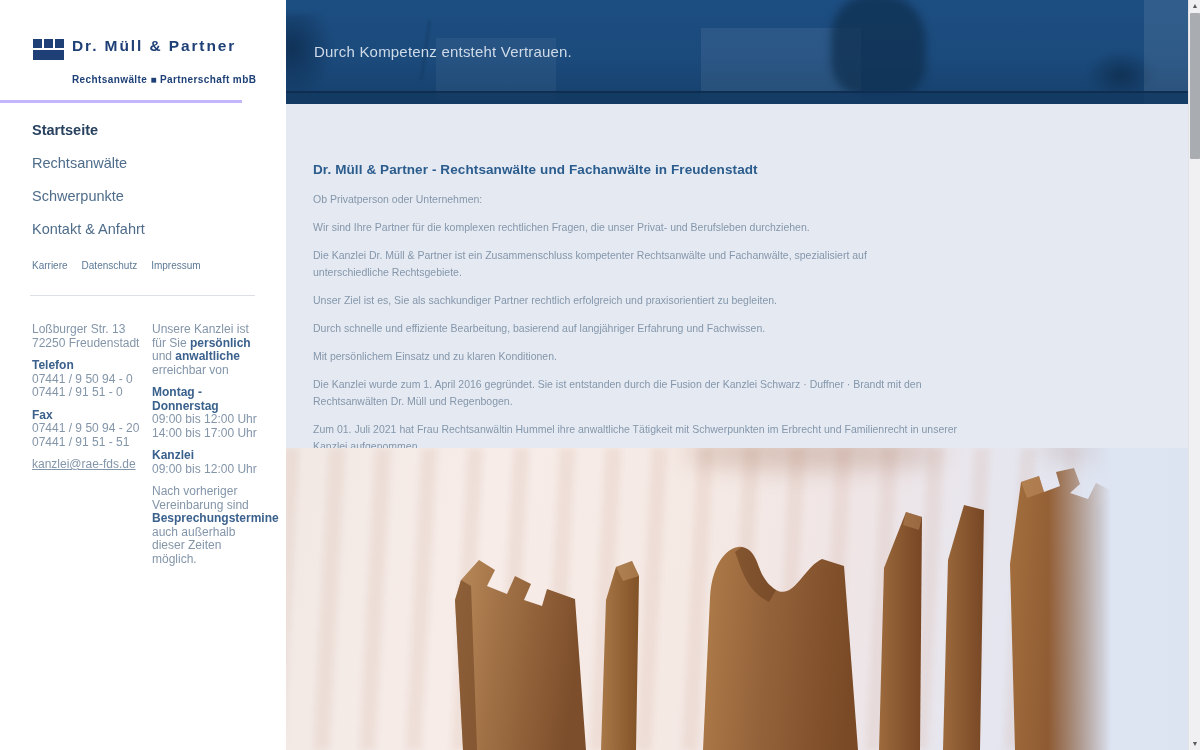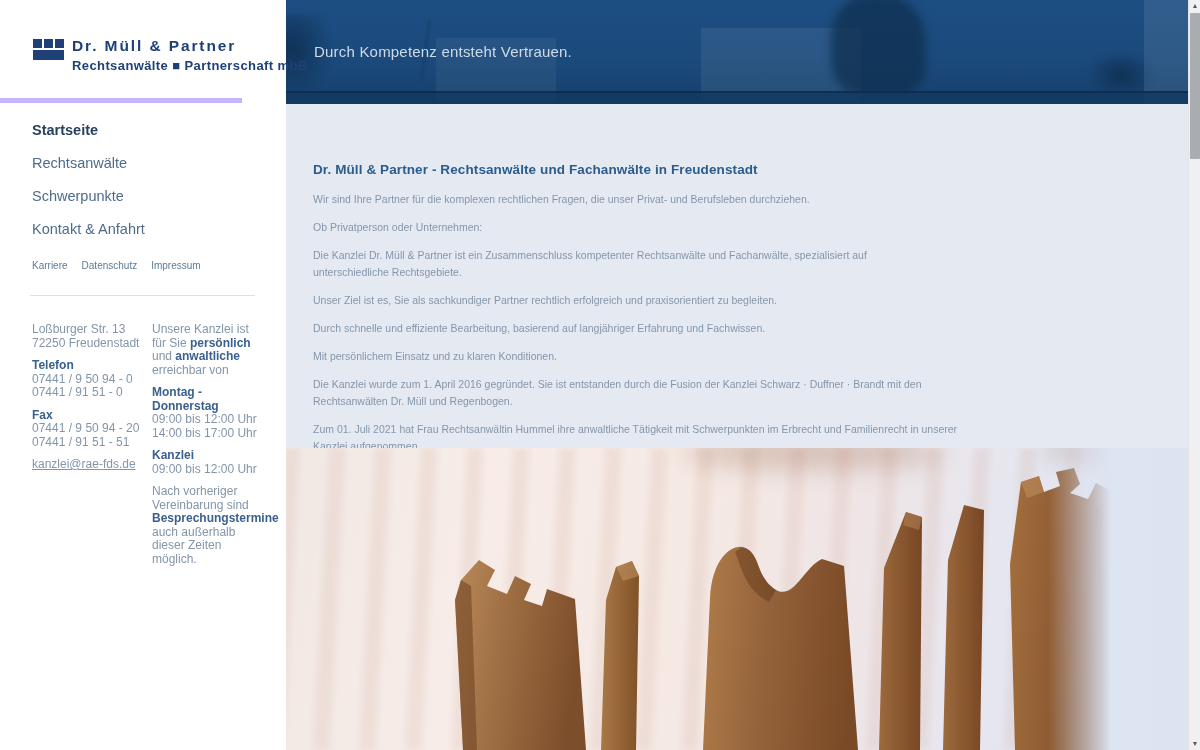--- a/index.html
+++ b/index.html
@@ -1,28 +1,28 @@
 <!DOCTYPE html>
 <html><head>
 <meta charset="utf-8">
 <style>
   * { box-sizing: border-box; margin: 0; padding: 0; }
   html,body { width:1200px; height:750px; overflow:hidden; }
   body { font-family:"Liberation Sans", sans-serif; background:#ffffff; position:relative; }
 
   
-  .header-left { position:absolute; left:0; top:0; width:242px; height:103px; background:#fff; z-index:6; border-bottom:5px solid #c4b5fd; }
+  .header-left { position:absolute; left:0; top:0; width:242px; height:103px; background:#fff; z-index:6; border-bottom:3px solid #c4b5fd; }
   .logo { position:absolute; left:33px; top:37px; display:flex; align-items:flex-start; cursor:pointer; }
   .logo-mark { width:32px; margin-top:2px; }
   .logo-squares { display:flex; gap:2px; }
   .logo-squares span { width:9px; height:9px; background:#1e4076; display:block; }
   .logo-bar { width:31px; height:10px; background:#1e4076; margin-top:2px; }
   .logo-text { margin-left:7px; }
   .logo-title { font-size:15.5px; font-weight:bold; color:#1e4076; letter-spacing:1.9px; white-space:nowrap; }
-  .logo-sub { font-size:13px; font-weight:bold; color:#1e4076; letter-spacing:0.4px; margin-top:3px; white-space:nowrap; }
+  .logo-sub { font-size:10px; font-weight:bold; color:#1e4076; letter-spacing:0.4px; margin-top:19px; white-space:nowrap; }
 
   .banner { position:absolute; left:286px; top:0; width:902px; height:104px; background:linear-gradient(180deg,#1d4e82 0%,#1b4a7c 55%,#16406c 100%); overflow:hidden; z-index:5; }
   .banner .shape { position:absolute; }
   .b-plant-left { left:-12px; top:14px; width:60px; height:86px; background:radial-gradient(ellipse at 30% 40%, #0d2c4e 0%, rgba(13,44,78,0) 70%); filter:blur(2px); opacity:.8; }
   .b-stem { left:138px; top:20px; width:3px; height:60px; background:#0f3456; opacity:.35; transform:rotate(8deg); filter:blur(1px); }
   .b-panel-1 { left:150px; top:38px; width:120px; height:62px; background:rgba(255,255,255,.05); }
   .b-panel-2 { left:415px; top:28px; width:160px; height:72px; background:rgba(255,255,255,.07); }
   .b-person { left:545px; top:-6px; width:95px; height:102px; background:#0f3050; border-radius:42% 46% 30% 34%; filter:blur(4px); opacity:.75; }
   .b-plant-right { left:800px; top:50px; width:70px; height:50px; background:radial-gradient(ellipse at 50% 50%, #0e2d4d 0%, rgba(14,45,77,0) 70%); filter:blur(2px); opacity:.8; }
   .b-strip-right { left:858px; top:0; width:44px; height:104px; background:rgba(255,255,255,.09); }
@@ -156,24 +156,24 @@
       </div>
     </div>
   </div>
 </div>
 
 <div class="main">
   <div class="main-inner">
     <div class="page-title">Dr. Müll &amp; Partner - Rechtsanwälte und Fachanwälte in Freudenstadt</div>
 
     <div class="para">
+      <div>Ob Privatperson oder Unternehmen:</div>
+    </div>
+    <div class="para">
       <div>Wir sind Ihre Partner für die komplexen rechtlichen Fragen, die unser Privat- und Berufsleben durchziehen.</div>
-    </div>
-    <div class="para">
-      <div>Ob Privatperson oder Unternehmen:</div>
     </div>
     <div class="para">
       <div>Die Kanzlei Dr. Müll &amp; Partner ist ein Zusammenschluss kompetenter Rechtsanwälte und Fachanwälte, spezialisiert auf</div>
       <div>unterschiedliche Rechtsgebiete.</div>
     </div>
     <div class="para">
       <div>Unser Ziel ist es, Sie als sachkundiger Partner rechtlich erfolgreich und praxisorientiert zu begleiten.</div>
     </div>
     <div class="para">
       <div>Durch schnelle und effiziente Bearbeitung, basierend auf langjähriger Erfahrung und Fachwissen.</div>

